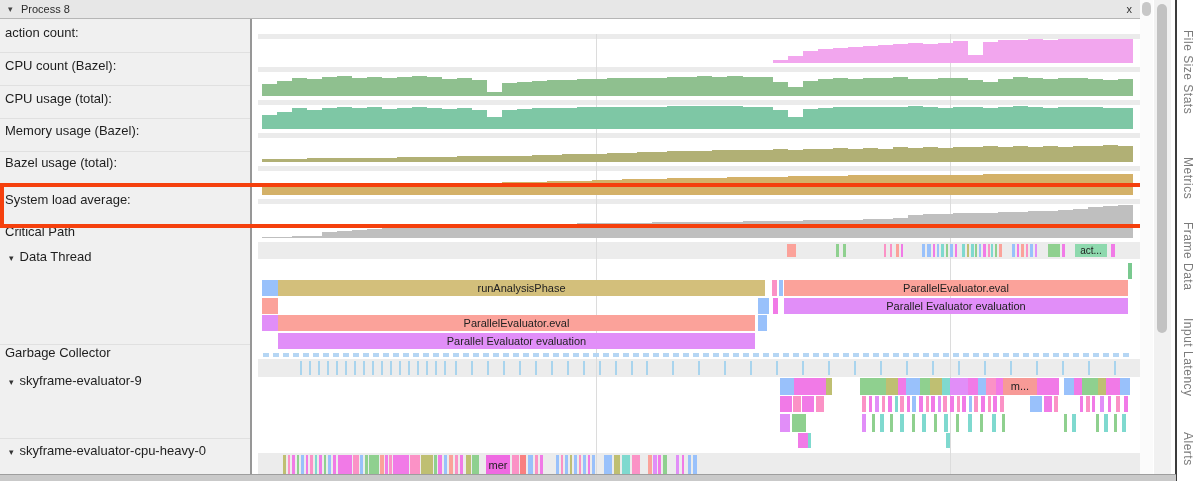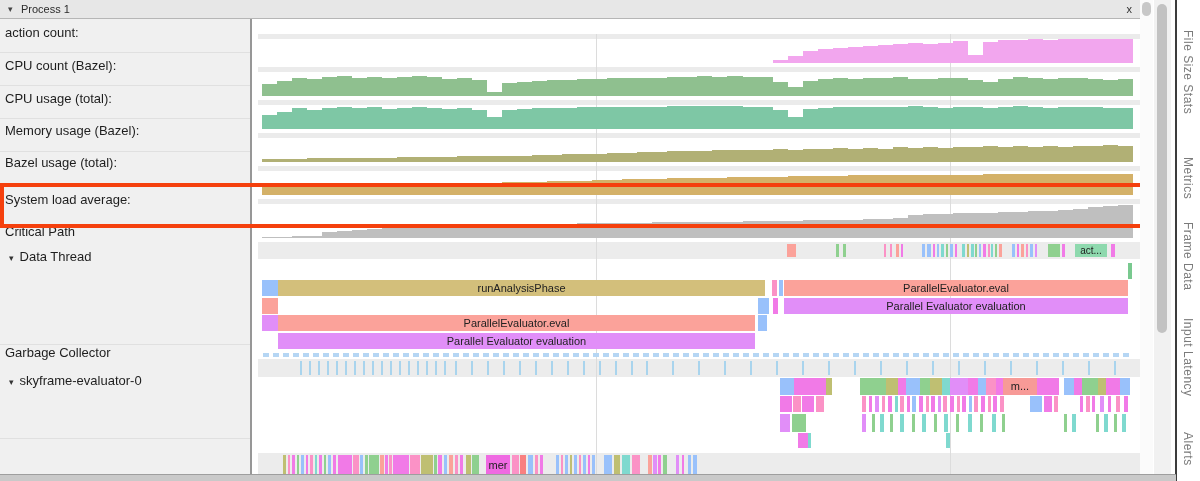--- a/index.html
+++ b/index.html
@@ -45,34 +45,35 @@
   .side-tab{position:absolute;left:4px;writing-mode:vertical-rl;font-size:12px;color:#7b7b7b;
             letter-spacing:0.5px;white-space:nowrap;cursor:pointer;}
 </style>
 </head>
 <body>
 
 <div id="stage">
   <div id="panel">
     <div id="panel-header">
       <span id="proc-arrow">▾</span>
-      <span id="proc-title">Process 1</span>
+      <span id="proc-title">Process 8</span>
       <span id="close-x">x</span>
     </div>
     <div id="label-col">
         <div class="row-label" style="top: 6px;"><span>action count:</span></div>
         <div class="row-label" style="top: 39px;"><span>CPU count (Bazel):</span></div>
         <div class="row-label" style="top: 72px;"><span>CPU usage (total):</span></div>
         <div class="row-label" style="top: 104px;"><span>Memory usage (Bazel):</span></div>
         <div class="row-label" style="top: 136px;"><span>Bazel usage (total):</span></div>
         <div class="row-label" style="top: 173px;"><span>System load average:</span></div>
         <div class="row-label" style="top: 205px;"><span>Critical Path</span></div>
         <div class="row-label indented" style="top: 230px;"><span class="arr">▾</span><span>Data Thread</span></div>
         <div class="row-label" style="top: 326px;"><span>Garbage Collector</span></div>
-        <div class="row-label indented" style="top: 354px;"><span class="arr">▾</span><span>skyframe-evaluator-0</span></div>
+        <div class="row-label indented" style="top: 354px;"><span class="arr">▾</span><span>skyframe-evaluator-9</span></div>
+        <div class="row-label indented" style="top: 424px;"><span class="arr">▾</span><span>skyframe-evaluator-cpu-heavy-0</span></div>
         <div class="col-sep" style="top: 33px;"></div>
         <div class="col-sep" style="top: 66px;"></div>
         <div class="col-sep" style="top: 99px;"></div>
         <div class="col-sep" style="top: 132px;"></div>
         <div class="col-sep" style="top: 325px;"></div>
         <div class="col-sep" style="top: 419px;"></div>
       </div>
     <div id="tracks">
         <div class="row-bg" style="top: 208px; height: 17px;"></div>
         <div class="row-bg" style="top: 325px; height: 18px;"></div>

